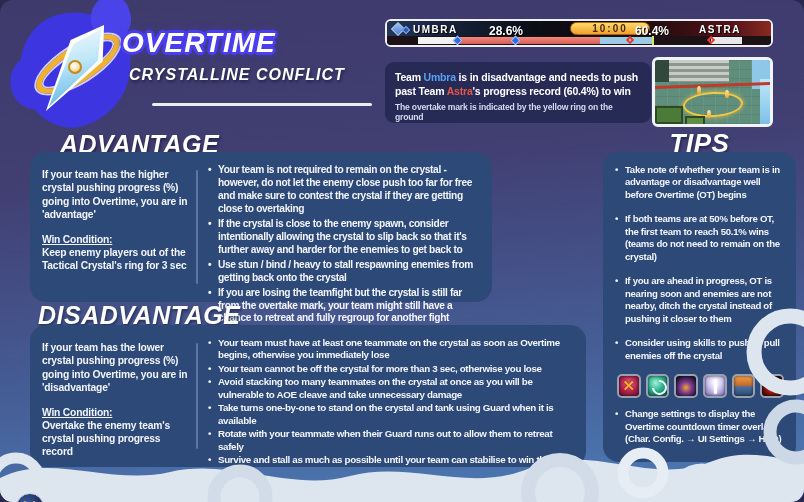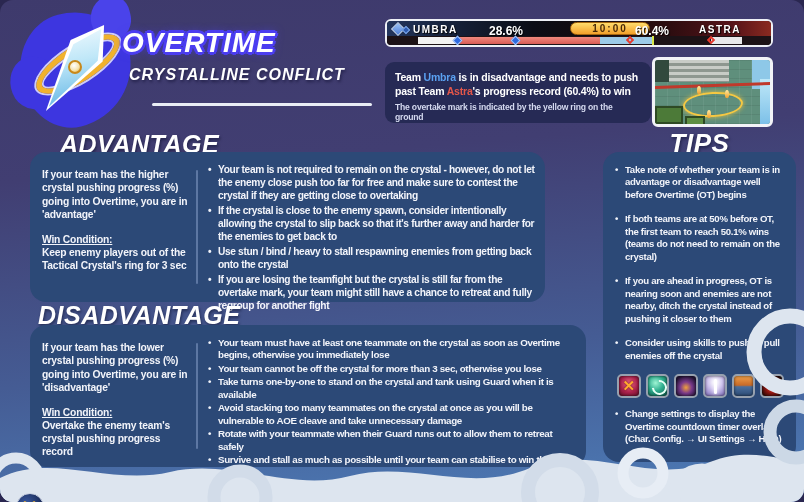--- a/index.html
+++ b/index.html
@@ -99,21 +99,21 @@
   .map-ring { position:absolute; left:28px; top:32px; width:60px; height:25px;
     border:2.5px solid #f5c842; border-radius:50%; transform:rotate(-3deg);
     box-shadow:0 0 5px rgba(245,200,66,.8); }
   .map-flame { position:absolute; width:4px; height:8px; background:linear-gradient(180deg,#ffe9a0,#f0a22e);
     border-radius:50% 50% 40% 40%; }
   .map-grass { position:absolute; left:0; bottom:0; width:28px; height:18px; background:#4c7a38; border:2px solid #2e4a24; }
   .map-grass2 { position:absolute; left:30px; bottom:-4px; width:20px; height:12px; background:#5e8f42; border:2px solid #2e4a24; }
 
   
   .panel { position:absolute; background:#2c4977; border-radius:16px; z-index:2; }
-  .panel.adv { left:30px; top:152px; width:515px; height:150px; }
+  .panel.adv { left:30px; top:152px; width:462px; height:150px; }
   .panel.dis { left:30px; top:325px; width:556px; height:142px; }
   .panel.tips { left:603px; top:152px; width:193px; height:310px; padding:12px 12px; }
   .sec-title { position:absolute; z-index:2; color:#fff; font-weight:800; font-style:italic;
     letter-spacing:.5px; text-shadow:1px 2px 3px rgba(5,10,35,.5); }
   .sec-title.adv { left:30px; top:130px; font-size:25px;margin-left:30px; }
   .sec-title.dis { left:38px; top:301px; font-size:25px; }
   .sec-title.tips { left:603px; top:128px; width:193px; text-align:center; font-size:26px; }
   .col-left { position:absolute; left:12px; top:16px; width:150px; color:#f2f4fa; }
   .desc { font-size:10.3px; font-weight:700; line-height:1.3; letter-spacing:-.2px; }
   .win-label { margin-top:12px; font-size:10.3px; font-weight:800; text-decoration:underline; letter-spacing:-.2px; }
@@ -235,22 +235,22 @@
   <div class="panel dis">
     <div class="col-left">
       <div class="desc">If your team has the lower crystal pushing progress (%) going into Overtime, you are in 'disadvantage'</div>
       <div class="win-label">Win Condition:</div>
       <div class="win-text">Overtake the enemy team's crystal pushing progress record</div>
     </div>
     <div class="vdivider"></div>
     <ul class="bullets">
       <li>Your team must have at least one teammate on the crystal as soon as Overtime begins, otherwise you immediately lose</li>
       <li>Your team cannot be off the crystal for more than 3 sec, otherwise you lose</li>
+      <li>Avoid stacking too many teammates on the crystal at once as you will be vulnerable to AOE cleave and take unnecessary damage</li>
       <li>Take turns one-by-one to stand on the crystal and tank using Guard when it is available</li>
-      <li>Avoid stacking too many teammates on the crystal at once as you will be vulnerable to AOE cleave and take unnecessary damage</li>
       <li>Rotate with your teammate when their Guard runs out to allow them to retreat safely</li>
       <li>Survive and stall as much as possible until your team can stabilise to win the fight</li>
     </ul>
   </div>
 
   <div class="sec-title tips">TIPS</div>
   <div class="panel tips">
     <ul class="tips-list">
       <li>Take note of whether your team is in advantage or disadvantage well before Overtime (OT) begins</li>
       <li>If both teams are at 50% before OT, the first team to reach 50.1% wins (teams do not need to remain on the crystal)</li>

